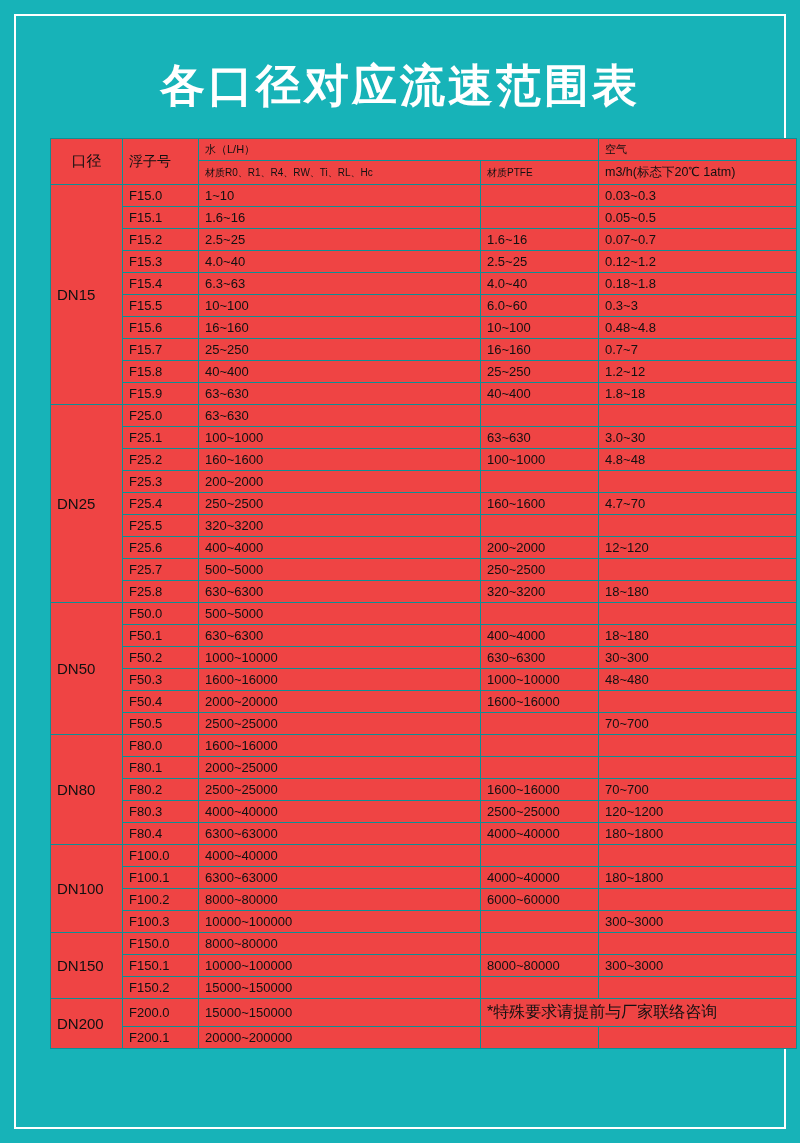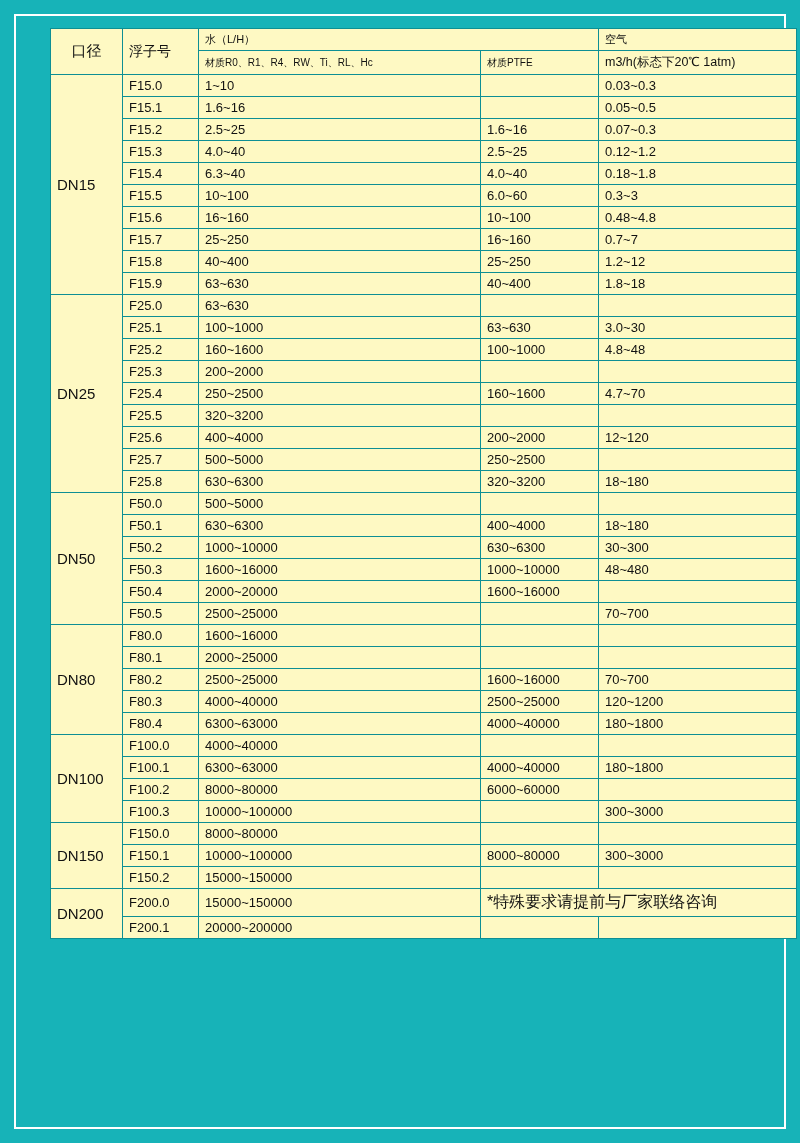--- a/index.html
+++ b/index.html
@@ -41,21 +41,21 @@
     margin-bottom: 22px;
     font-family: "DejaVu Sans", "Liberation Sans", sans-serif;
   }
   .table-wrap {
     position: relative;
     margin: 0 24px;
   }
   table.ratetable {
     border-collapse: collapse;
     width: 100%;
-    background: #fef9c3;
+    background: #ef4444;
     table-layout: fixed;
     font-size: 13px;
     color: #111111;
   }
   table.ratetable td, table.ratetable th {
     border: 1px solid #0d8f94;
     padding: 3px 6px;
     vertical-align: middle;
     font-weight: normal;
     text-align: left;
@@ -85,20 +85,21 @@
     font-size: 16px;
   }
   .thick-top td { border-top: 2px solid #0d8f94; }
 </style>
 </head>
 <body>
 
 <div class="page">
   <div class="inner-border"></div>
 
+  <div class="title">各口径对应流速范围表</div>
 
   <div class="table-wrap">
     <table class="ratetable">
       <colgroup>
         <col class="col-dn">
         <col class="col-f">
         <col class="col-w1">
         <col class="col-w2">
         <col class="col-air">
       </colgroup>
@@ -126,31 +127,31 @@
           <tr>
             <td>F15.1</td>
             <td>1.6~16</td>
             <td></td>
             <td>0.05~0.5</td>
           </tr>
           <tr>
             <td>F15.2</td>
             <td>2.5~25</td>
             <td>1.6~16</td>
-            <td>0.07~0.3</td>
+            <td>0.07~0.7</td>
           </tr>
           <tr>
             <td>F15.3</td>
             <td>4.0~40</td>
             <td>2.5~25</td>
             <td>0.12~1.2</td>
           </tr>
           <tr>
             <td>F15.4</td>
-            <td>6.3~40</td>
+            <td>6.3~63</td>
             <td>4.0~40</td>
             <td>0.18~1.8</td>
           </tr>
           <tr>
             <td>F15.5</td>
             <td>10~100</td>
             <td>6.0~60</td>
             <td>0.3~3</td>
           </tr>
           <tr>

